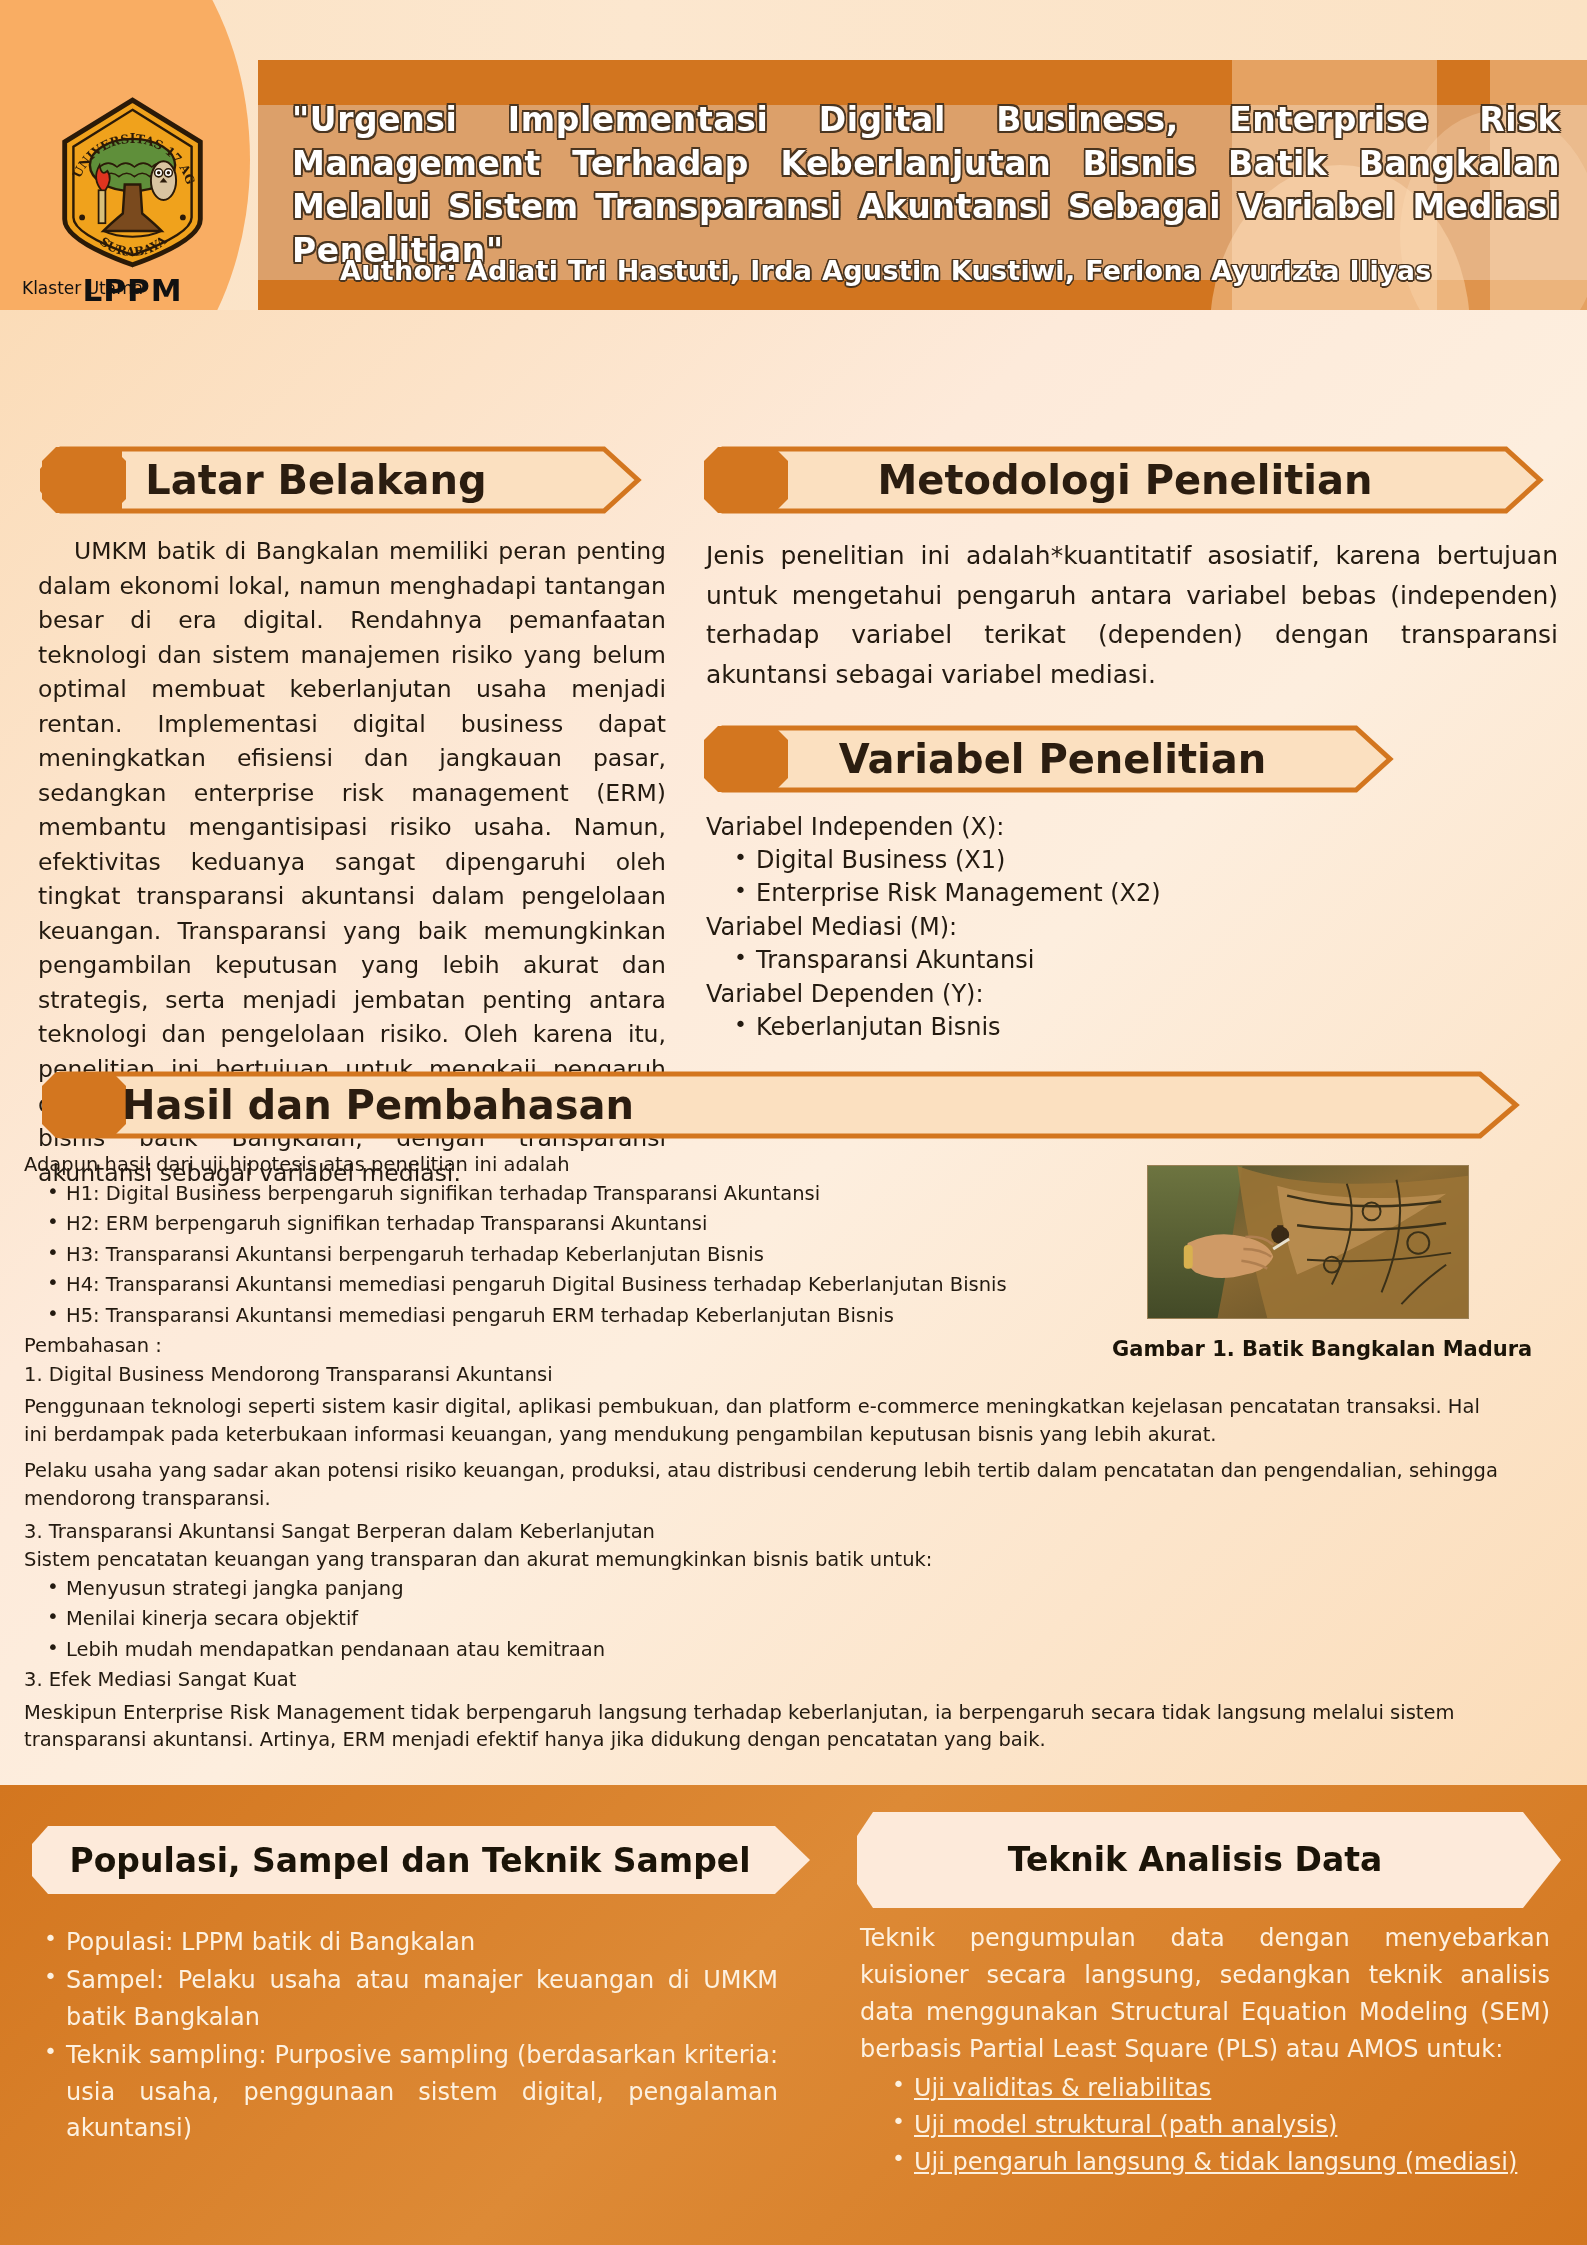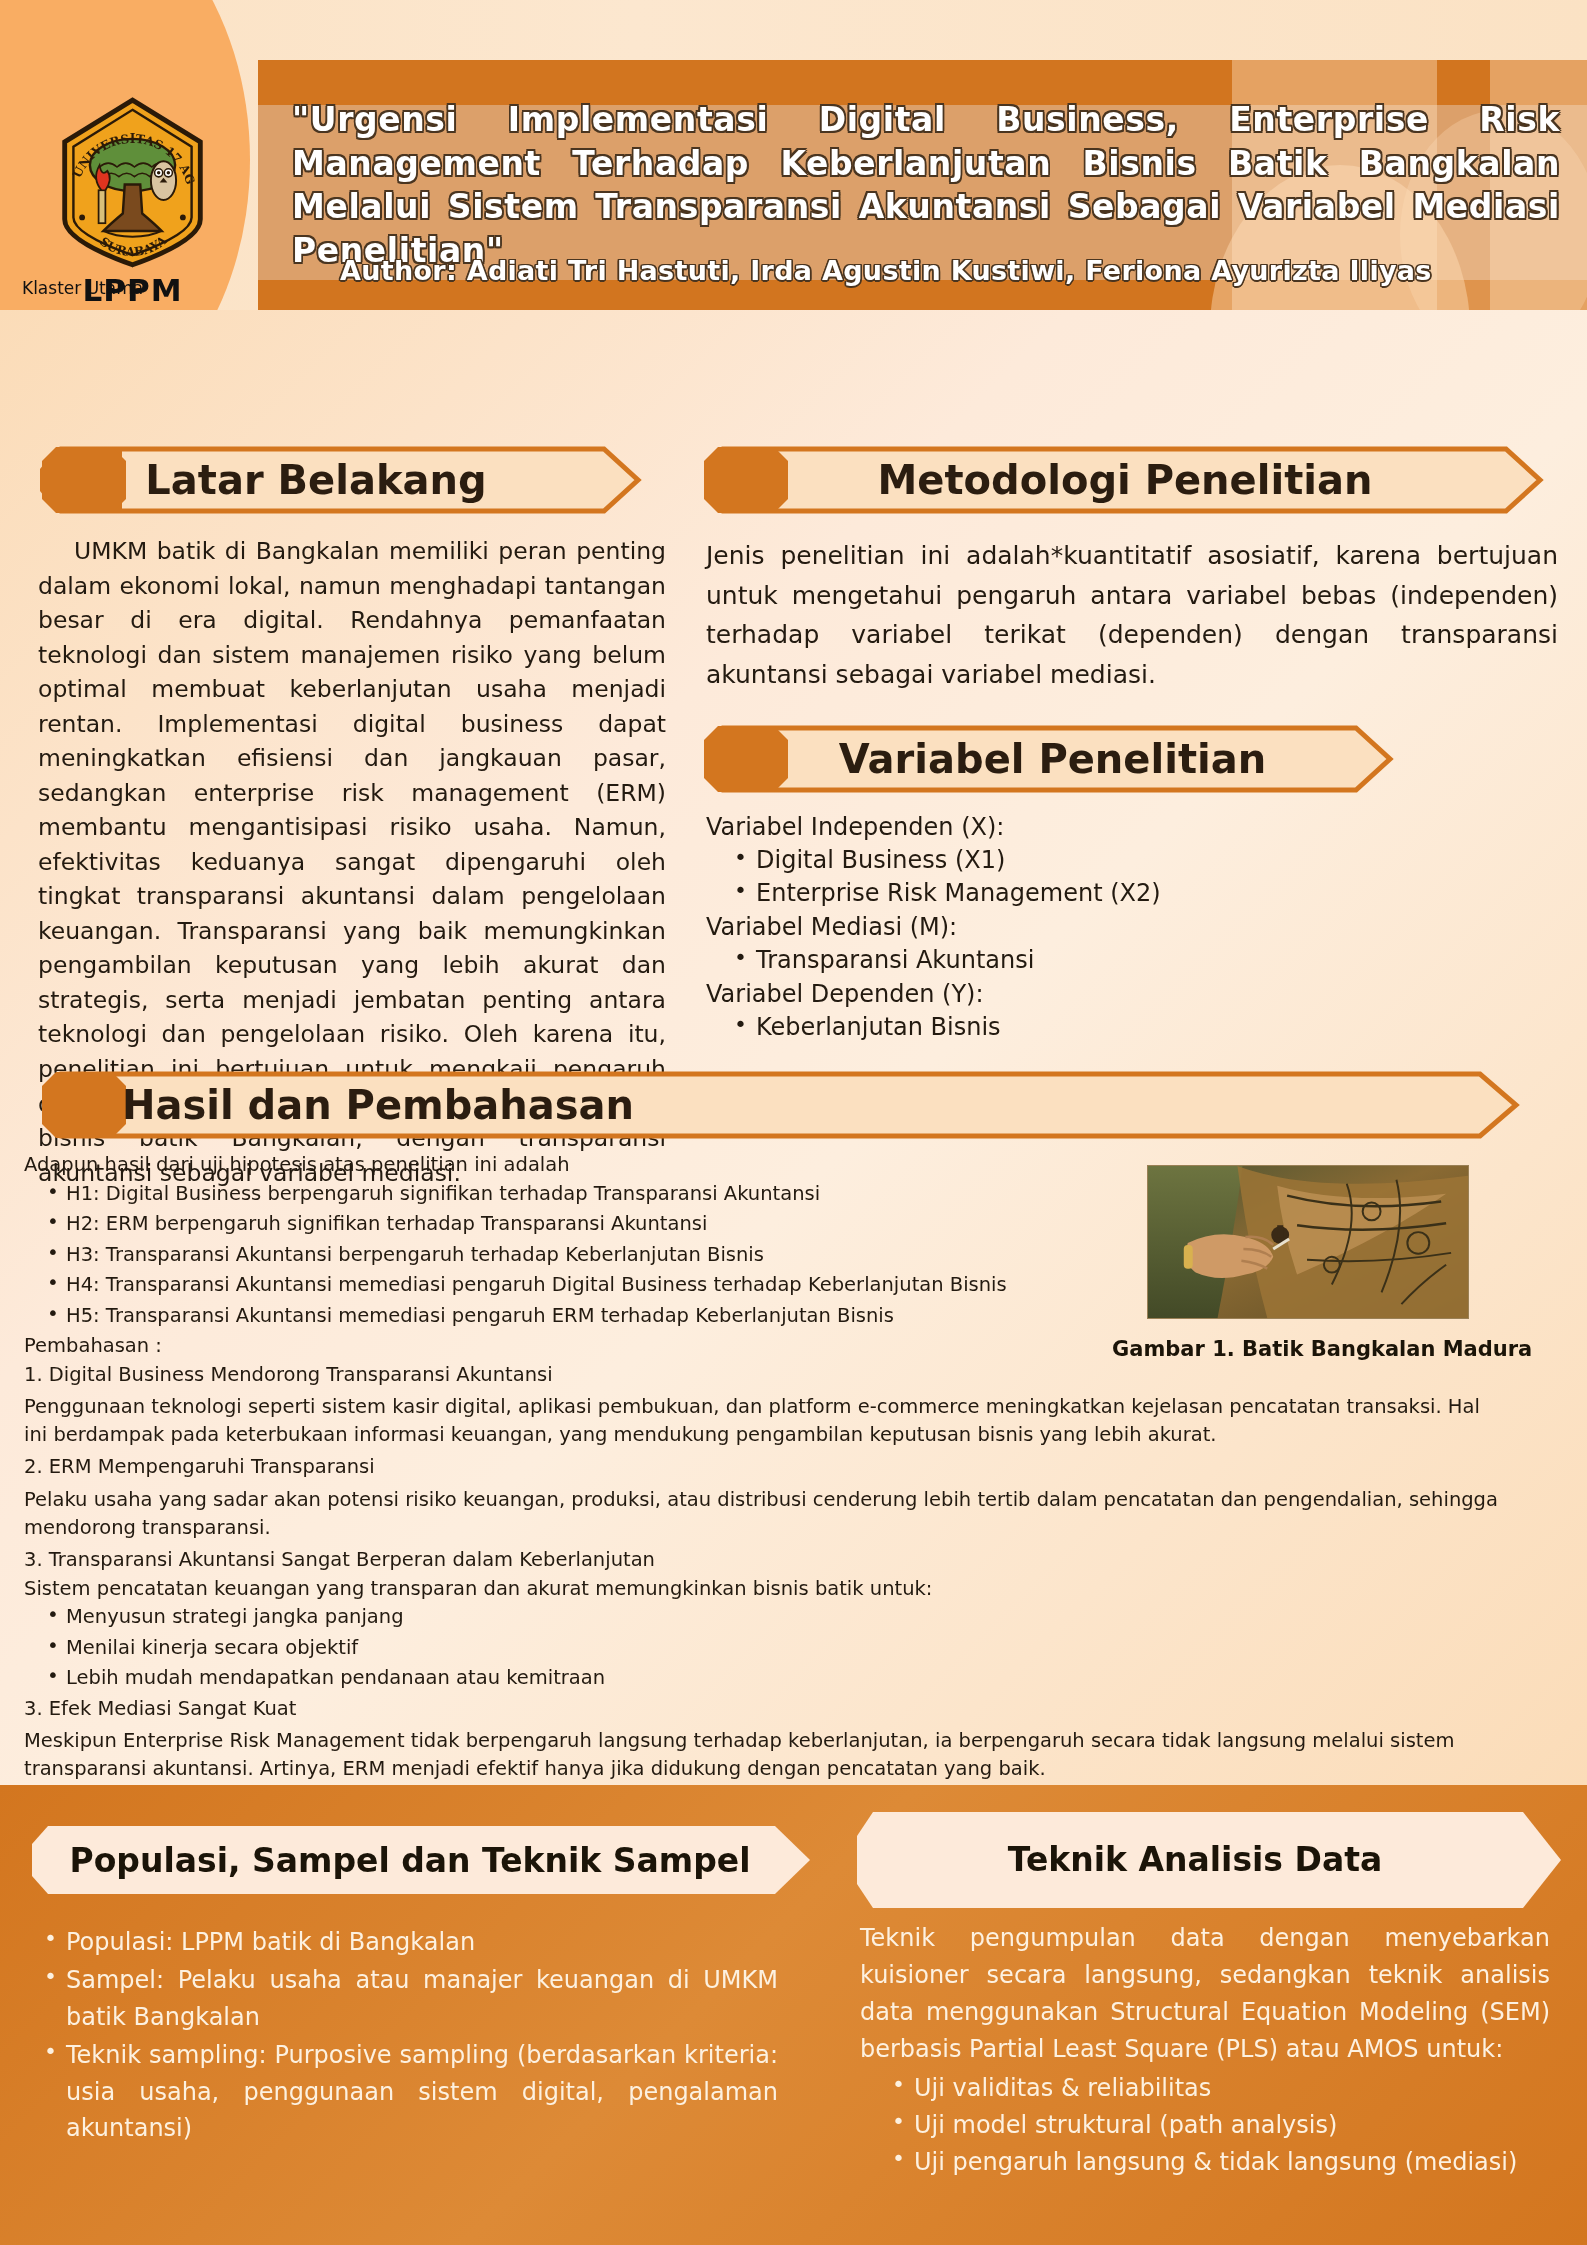--- a/index.html
+++ b/index.html
@@ -194,21 +194,21 @@
   .pop-body ul li::before {
     content: "•"; position: absolute; left: 6px; top: -2px; font-size: 22px;
   }
 
   .sec-tek { position: absolute; left: 855px; top: 1810px; width: 715px; }
   .sec-tek .blabel2 { left: 20px; width: 640px; }
   .tek-body {
     position: absolute; left: 860px; top: 1920px; width: 690px;
     font-size: 24px; line-height: 1.54; color: #fdf1e0; text-align: justify;
   }
-  .tek-body ul { list-style: none; margin-left: 28px; margin-top: 2px; }
+  .tek-body ul { list-style: none; margin-left: 28px; margin-top: 2px; text-decoration: underline; }
   .tek-body ul li { position: relative; padding-left: 26px; text-align: left; }
   .tek-body ul li::before {
     content: "•"; position: absolute; left: 4px; top: -2px; font-size: 22px;
   }
 </style>
 </head>
 <body>
 
 <div class="header">
   <div class="hdr-base"></div>
@@ -326,21 +326,20 @@
   <ul>
     <li>H1: Digital Business berpengaruh signifikan terhadap Transparansi Akuntansi</li>
     <li>H2: ERM berpengaruh signifikan terhadap Transparansi Akuntansi</li>
     <li>H3: Transparansi Akuntansi berpengaruh terhadap Keberlanjutan Bisnis</li>
     <li>H4: Transparansi Akuntansi memediasi pengaruh Digital Business terhadap Keberlanjutan Bisnis</li>
     <li>H5: Transparansi Akuntansi memediasi pengaruh ERM terhadap Keberlanjutan Bisnis</li>
   </ul>
   <div class="ln">Pembahasan :</div>
   <div class="ln">1. Digital Business Mendorong Transparansi Akuntansi</div>
   <div class="ln hasil-wide" style="line-height:1.42">Penggunaan teknologi seperti sistem kasir digital, aplikasi pembukuan, dan platform e-commerce meningkatkan kejelasan pencatatan transaksi. Hal ini berdampak pada keterbukaan informasi keuangan, yang mendukung pengambilan keputusan bisnis yang lebih akurat.</div>
-  <div class="ln">2. ERM Mempengaruhi Transparansi</div>
   <div class="ln hasil-wide" style="line-height:1.42">Pelaku usaha yang sadar akan potensi risiko keuangan, produksi, atau distribusi cenderung lebih tertib dalam pencatatan dan pengendalian, sehingga mendorong transparansi.</div>
   <div class="ln">3. Transparansi Akuntansi Sangat Berperan dalam Keberlanjutan</div>
   <div class="ln hasil-wide">Sistem pencatatan keuangan yang transparan dan akurat memungkinkan bisnis batik untuk:</div>
   <ul>
     <li>Menyusun strategi jangka panjang</li>
     <li>Menilai kinerja secara objektif</li>
     <li>Lebih mudah mendapatkan pendanaan atau kemitraan</li>
   </ul>
   <div class="ln">3. Efek Mediasi Sangat Kuat</div>
   <div class="ln hasil-wide" style="line-height:1.42">Meskipun Enterprise Risk Management tidak berpengaruh langsung terhadap keberlanjutan, ia berpengaruh secara tidak langsung melalui sistem transparansi akuntansi. Artinya, ERM menjadi efektif hanya jika didukung dengan pencatatan yang baik.</div>

